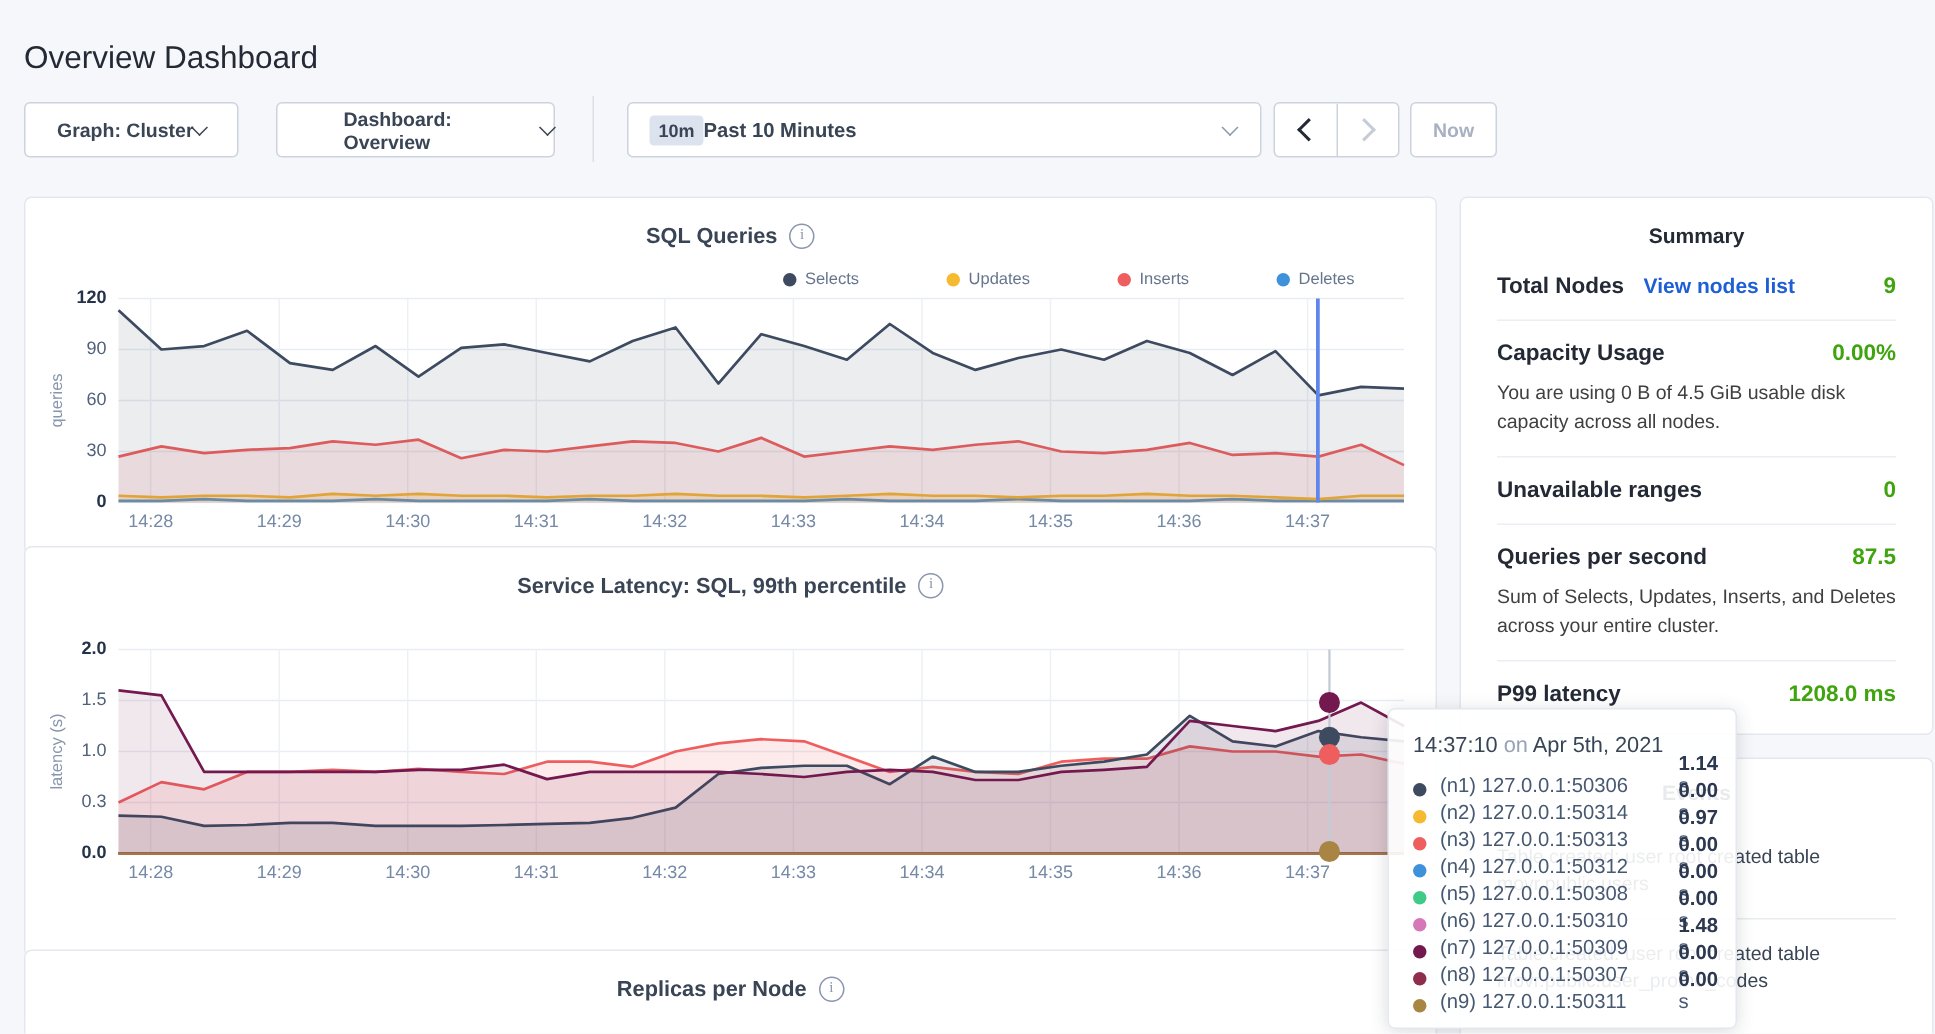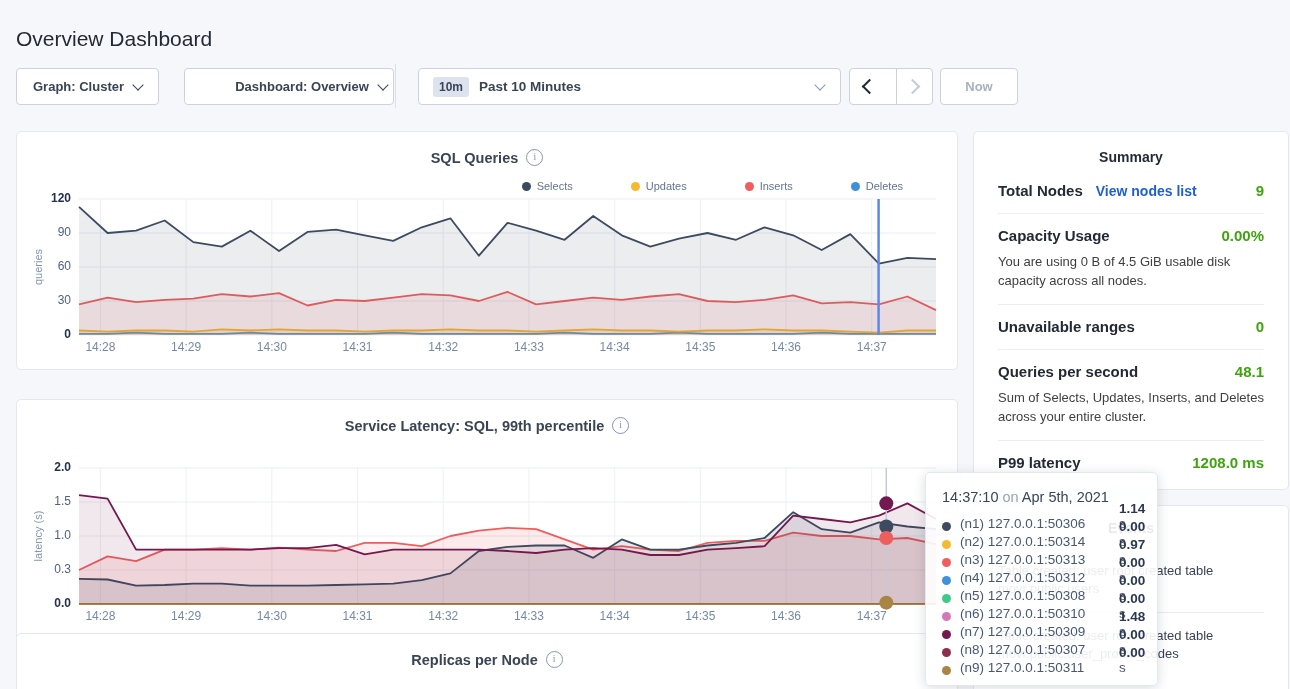--- a/index.html
+++ b/index.html
@@ -7,44 +7,44 @@
     width:1290px;height:689px;position:relative;overflow:hidden;
     background:#f6f7fa;color:#394455;
     font-family:"Liberation Sans","DejaVu Sans",sans-serif;
     -webkit-font-smoothing:antialiased;
   }
   .page-title{position:absolute;left:16px;top:13px;font-size:21px;font-weight:500;color:#242a35;}
 
   
   .btn{
     position:absolute;top:68px;height:37px;background:#fff;border:1px solid #ccd3de;border-radius:4px;
-    display:flex;align-items:center;justify-content:center;gap:10px;
+    display:flex;align-items:center;justify-content:center;
     font-size:13px;font-weight:700;color:#394455;cursor:pointer;box-sizing:border-box;
   }
   #dd-graph{left:16px;width:143px;}
-  #dd-dashboard{left:184px;width:210px;padding-left:44px;}
+  #dd-dashboard{left:184px;width:186px;padding-left:44px;}
   .chev{width:7px;height:7px;border-right:1.6px solid #394455;border-bottom:1.6px solid #394455;transform:rotate(45deg);margin-top:-4px;}
   .chev.gray{border-color:#8a96ad;}
   .vdivider{position:absolute;left:395px;top:64px;height:44px;width:1px;background:#dbe0e8;}
   #time-select{left:418px;width:423px;justify-content:flex-start;padding:0 14px;}
   #time-select .badge{background:#dde3ee;border-radius:3px;padding:3px 6px;font-size:12px;font-weight:700;color:#394455;}
   #time-select .range-label{font-size:13.5px;}
   #time-select .chev{position:absolute;right:16px;}
   #nav-group{left:849px;width:84px;padding:0;overflow:hidden;}
   #nav-group .half{flex:1;height:100%;display:flex;align-items:center;justify-content:center;}
   #nav-group .half+.half{border-left:1px solid #ccd3de;}
   .arrow{width:9px;height:9px;border-right:2.4px solid #242a35;border-bottom:2.4px solid #242a35;}
   .arrow.left{transform:rotate(135deg);margin-left:4px;}
   .arrow.right{transform:rotate(-45deg);border-color:#c5ccd8;margin-right:4px;}
-  #btn-now{left:940px;width:78px;color:#a7b1c1;}
+  #btn-now{left:940px;width:58px;color:#a7b1c1;}
 
   
   .card{position:absolute;background:#fff;border:1px solid #e4e8ee;border-radius:5px;box-sizing:border-box;}
   #card-sql{left:16px;top:131px;width:942px;height:239px;}
-  #card-latency{left:16px;top:399px;width:942px;height:274px;}
+  #card-latency{left:16px;top:364px;width:942px;height:274px;}
   #card-replicas{left:16px;top:633px;width:942px;height:140px;}
   #card-summary{left:973px;top:131px;width:316px;height:359px;}
   #card-events{left:973px;top:505px;width:316px;height:280px;}
 
   .chart-title{display:flex;align-items:center;justify-content:center;gap:8px;margin-top:17px;font-size:14.5px;font-weight:700;color:#394455;}
   .info-icon{width:15px;height:15px;border:1px solid #8a96ad;border-radius:50%;color:#8a96ad;font-size:10px;font-weight:400;line-height:14px;text-align:center;font-family:"Liberation Serif",serif;cursor:pointer;}
   .legend{position:absolute;top:48px;right:54px;display:flex;gap:26px;}
   .legend-item{display:flex;align-items:center;gap:6px;font-size:11px;color:#66758c;padding-left:32px;}
   .dot{width:9px;height:9px;border-radius:50%;display:inline-block;flex:0 0 auto;}
 
@@ -282,21 +282,21 @@
 
           <span class="svalue">0</span>
         </div>
 
       </div>
 
       <div class="srow">
         <div class="srow-head">
           <span class="slabel">Queries per second</span>
 
-          <span class="svalue">48.1</span>
+          <span class="svalue">87.5</span>
         </div>
         <div class="ssub">Sum of Selects, Updates, Inserts, and Deletes across your entire cluster.</div>
       </div>
 
       <div class="srow">
         <div class="srow-head">
           <span class="slabel">P99 latency</span>
 
           <span class="svalue">1208.0 ms</span>
         </div>

